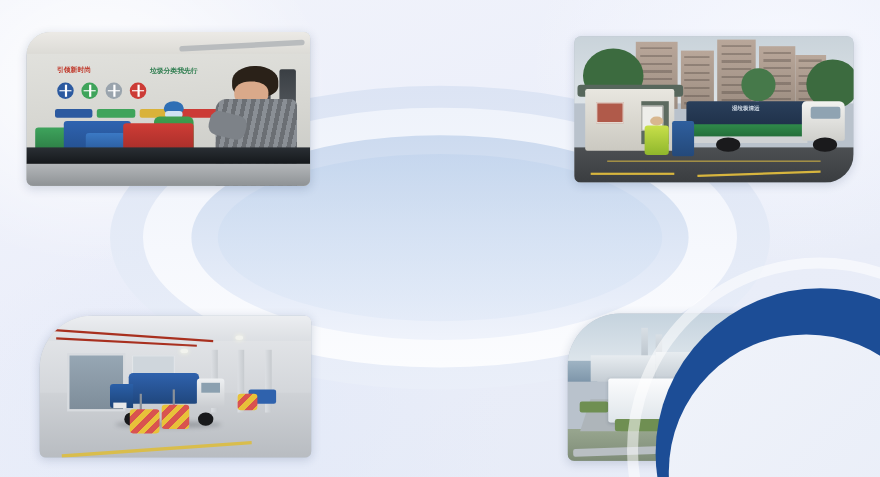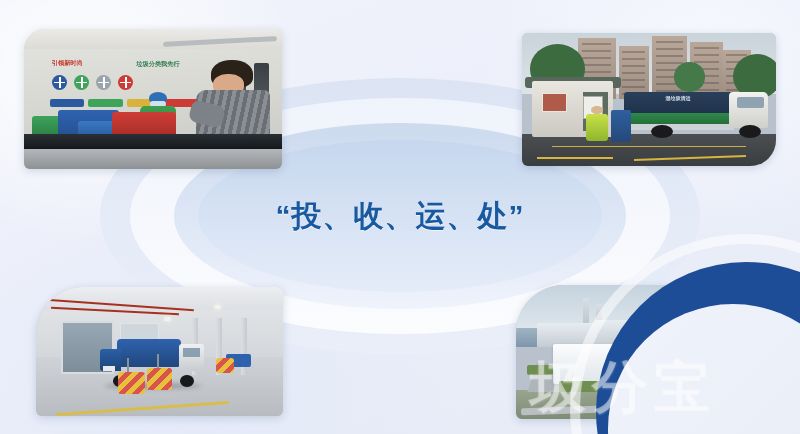--- a/index.html
+++ b/index.html
@@ -545,23 +545,21 @@
           <span></span>
           <span></span>
           <span></span>
       </div>
       <div class="br-green br-g1"></div>
       <div class="br-green br-g2"></div>
       <div class="br-road"></div>
     </div>
   </div>
 
-  <div id="watermark">圾分宝</div>
 
   <div id="corner-arc"></div>
   <div id="corner-arc-inner"></div>
   <div id="corner-sliver"></div>
 
   <div id="center-text">
-    <div class="line line-1">“投、收、运、处”</div>
   </div>
 
 </div>
 
 </body></html>

